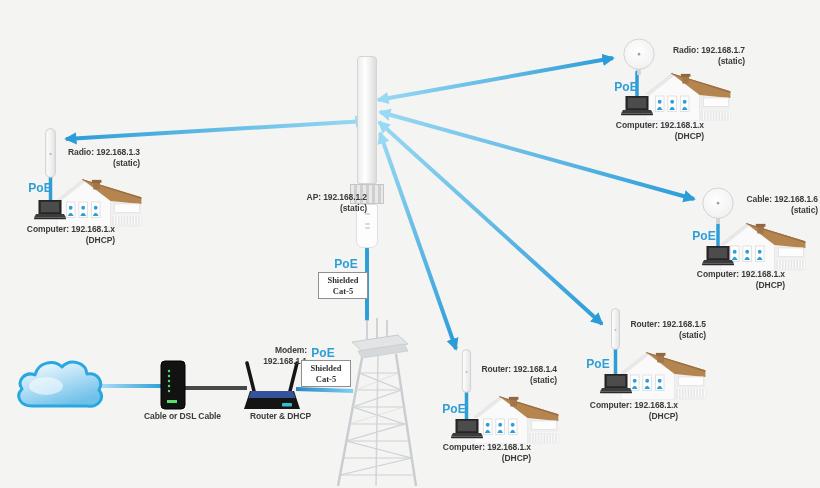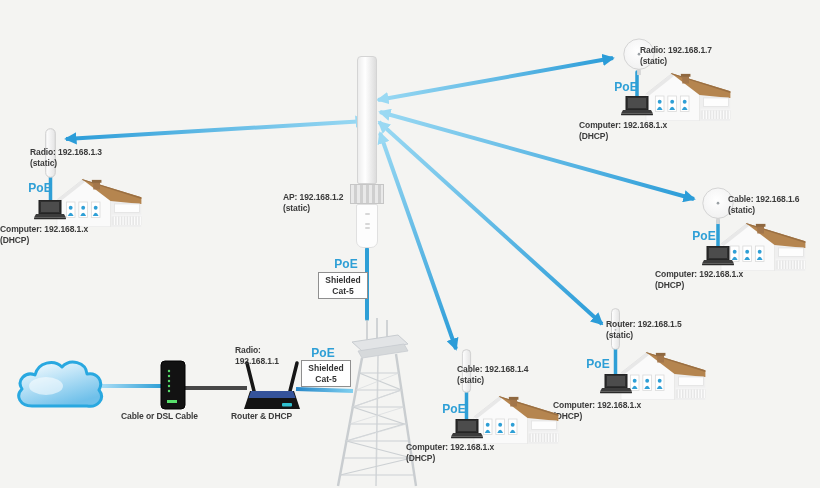--- a/index.html
+++ b/index.html
@@ -5,33 +5,33 @@
   html,body{margin:0;padding:0;}
   .stage{
     position:relative;width:820px;height:488px;overflow:hidden;
     background:#f4f4f2;
     font-family:"Liberation Sans","DejaVu Sans",sans-serif;
   }
   .abs{position:absolute;}
   svg{display:block;}
   .lbl{
     position:absolute;font-size:8.5px;line-height:1.3;color:#3b3b3b;
-    text-align:left;font-weight:600;letter-spacing:-0.1px;
+    text-align:right;font-weight:600;letter-spacing:-0.1px;
   }
   .lbl span{display:block;}
   .poe{
     position:absolute;font-size:12px;color:#2e9fd6;font-weight:700;
     width:24px;text-align:center;
   }
   .cable-box{
     position:absolute;background:#ffffff;border:1px solid #8f8f8f;
     font-size:8.5px;color:#333;text-align:center;padding:2px 3px;
     line-height:1.25;font-weight:600;
   }
-  .cable-box span{display:block;}
+  .cable-box span{display:block;font-family:Liberation Serif, serif;}
   
   .ap-cyl{
     position:absolute;left:357px;top:56px;width:20px;height:128px;
     background:linear-gradient(90deg,#ededed,#ffffff 40%,#dcdcdc);
     border:1px solid #d4d4d4;border-radius:4px 4px 2px 2px;box-sizing:border-box;
   }
   .ap-bracket{
     position:absolute;left:350px;top:184px;width:34px;height:20px;
     background:repeating-linear-gradient(90deg,#e9e9e9 0 3px,#cfcfcf 3px 6px);
     border:1px solid #c6c6c6;box-sizing:border-box;
@@ -188,21 +188,21 @@
   </div>
 
   <svg class="abs" style="left:238px;top:355px" width="68" height="56" viewBox="0 0 68 56">
     <path d="M16,36 L9,8" stroke="#161616" stroke-width="3.5" stroke-linecap="round"></path>
     <path d="M52,36 L59,8" stroke="#161616" stroke-width="3.5" stroke-linecap="round"></path>
     <polygon points="12,36 56,36 62,54 6,54" fill="#141414"></polygon>
     <polygon points="13,36 55,36 57.5,43 10.5,43" fill="#35539b"></polygon>
     <rect x="44" y="48" width="10" height="3.5" rx="1" fill="#2fc0cf"></rect>
   </svg>
   <div class="lbl" style="left:235px;top:345px;width:72px">
-    <span>Radio:</span>
+    <span>Modem:</span>
     <span>192.168.1.1</span>
   </div>
   <div class="lbl" style="left:231px;top:411px;width:80px">
     <span>Router &amp; DHCP</span>
   </div>
   <div class="poe" style="left:311px;top:346px">PoE</div>
   <div class="cable-box" style="left:301px;top:360px;width:42px">
     <span>Shielded</span>
     <span>Cat-5</span>
   </div>
@@ -237,21 +237,21 @@
   <div>
     <svg class="abs" style="left:55px;top:177px" width="90" height="50" viewBox="0 0 90 52">
         <use href="#sym-house"></use>
       </svg>
     <svg class="abs" style="left:45px;top:128px" width="11" height="50" viewBox="0 0 11 50">
         <use href="#sym-stick"></use>
       </svg>
     <svg class="abs" style="left:34px;top:200px" width="32" height="20" viewBox="0 0 32 20">
         <use href="#sym-laptop"></use>
       </svg>
-    <div class="lbl" style="left:30px;top:147px;width:100px">
+    <div class="lbl" style="left:40px;top:147px;width:100px">
       <span>Radio: 192.168.1.3</span>
       <span>(static)</span>
     </div>
     <div class="poe" style="left:28px;top:181px">PoE</div>
     <div class="lbl" style="left:0px;top:224px;width:115px">
       <span>Computer: 192.168.1.x</span>
       <span>(DHCP)</span>
     </div>
   </div>
 
@@ -322,21 +322,21 @@
     <svg class="abs" style="left:472px;top:394px" width="90" height="50" viewBox="0 0 90 52">
         <use href="#sym-house"></use>
       </svg>
     <svg class="abs" style="left:461px;top:349px" width="11" height="44" viewBox="0 0 11 50">
         <use href="#sym-stick"></use>
       </svg>
     <svg class="abs" style="left:451px;top:419px" width="32" height="20" viewBox="0 0 32 20">
         <use href="#sym-laptop"></use>
       </svg>
     <div class="lbl" style="left:457px;top:364px;width:100px">
-      <span>Cable: 192.168.1.4</span>
+      <span>Router: 192.168.1.4</span>
       <span>(static)</span>
     </div>
     <div class="poe" style="left:442px;top:402px">PoE</div>
     <div class="lbl" style="left:406px;top:442px;width:125px">
       <span>Computer: 192.168.1.x</span>
       <span>(DHCP)</span>
     </div>
   </div>
 
 </div>

